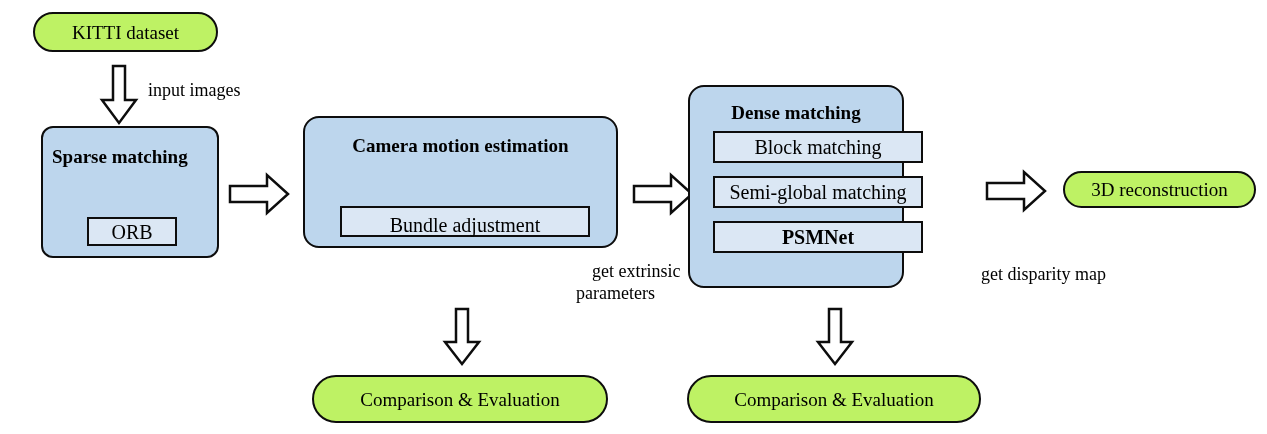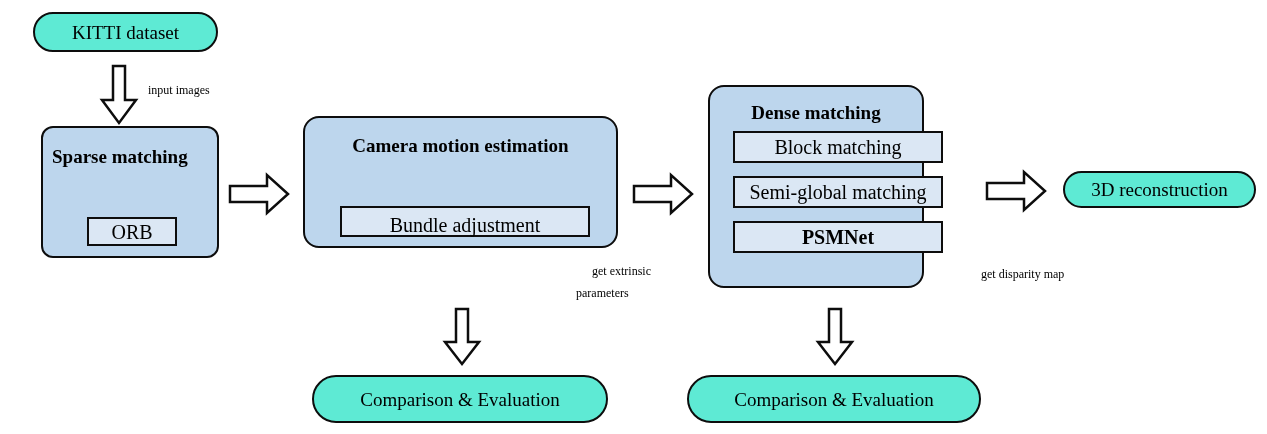--- a/index.html
+++ b/index.html
@@ -14,21 +14,21 @@
     background: #ffffff;
     overflow: hidden;
     font-family: "Liberation Serif", "DejaVu Serif", serif;
     color: #000000;
   }
 
   
   .pill {
     position: absolute;
     box-sizing: border-box;
-    background: #5eead4;
+    background: #bef264;
     border: 2.4px solid #0d0d0d;
     border-radius: 999px;
     display: flex;
     align-items: center;
     justify-content: center;
     font-size: 19px;
     line-height: 1;
     white-space: nowrap;
   }
 
@@ -79,21 +79,21 @@
   .arrow svg polygon {
     fill: #ffffff;
     stroke: #0d0d0d;
     stroke-width: 5;
     stroke-linejoin: miter;
   }
 
   
   .label {
     position: absolute;
-    font-size: 12px;
+    font-size: 18px;
     line-height: 21px;
     white-space: pre;
   }
 </style>
 </head>
 <body>
 
 <div id="canvas">
 
   <div class="pill" style="left:33px; top:12px; width:185px; height:40px;">
@@ -130,21 +130,21 @@
 
   <div class="arrow" style="left:632px; top:173px; width:62px; height:42px;">
     <svg width="62" height="42" viewBox="0 0 124 84" preserveAspectRatio="none">
       <polygon points="4,26 78,26 78,4 120,42 78,80 78,58 4,58"></polygon>
     </svg>
   </div>
 
   <div class="label" style="left:592px; top:261px;">get extrinsic</div>
   <div class="label" style="left:576px; top:283px;">parameters</div>
 
-  <div class="group-box" style="left:708px; top:85px; width:216px; height:203px;">
+  <div class="group-box" style="left:688px; top:85px; width:216px; height:203px;">
     <div class="group-title" style="top:16px;">Dense matching</div>
     <div class="sub-box" style="left:23px; top:44px; width:210px; height:32px;">
       <span>Block matching</span>
     </div>
     <div class="sub-box" style="left:23px; top:89px; width:210px; height:32px;">
       <span>Semi-global matching</span>
     </div>
     <div class="sub-box" style="left:23px; top:134px; width:210px; height:32px;font-weight:bold;">
       <span>PSMNet</span>
     </div>

